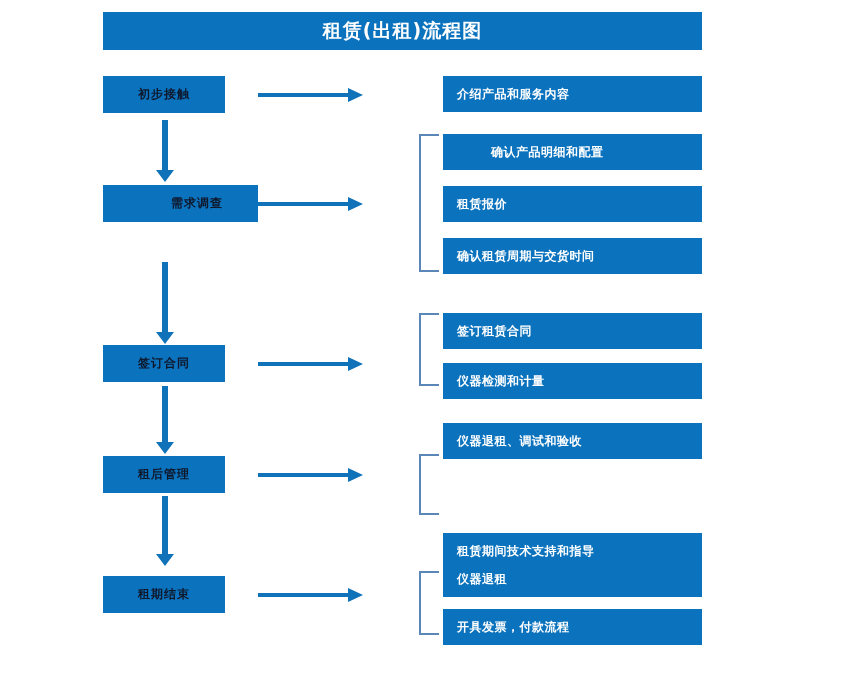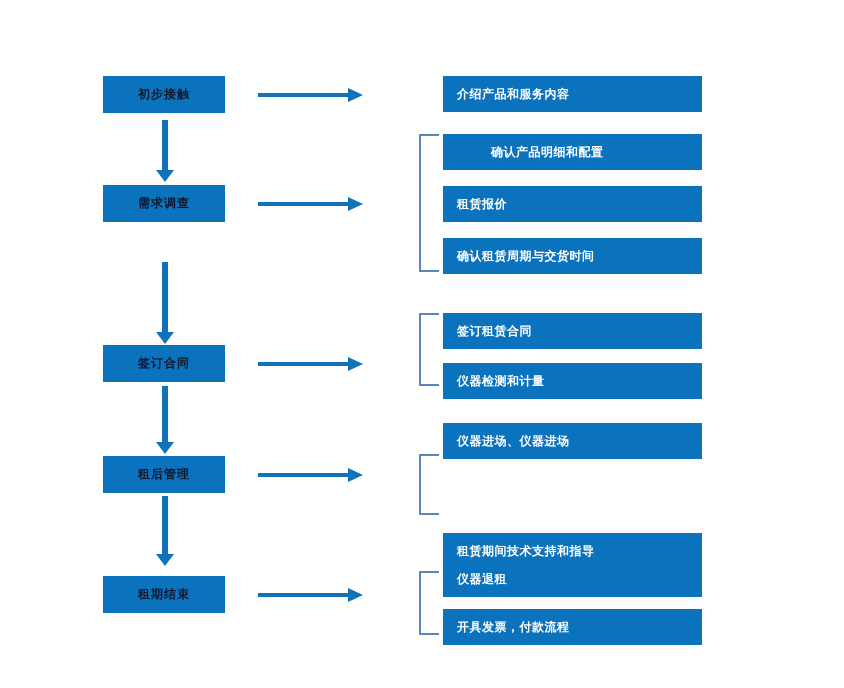--- a/index.html
+++ b/index.html
@@ -126,36 +126,37 @@
     border-top: 2px solid #5b87b8;
     border-bottom: 2px solid #5b87b8;
     box-sizing: border-box;
   }
 </style>
 </head>
 <body>
 
 <div id="canvas">
 
+  <div class="title-bar">租赁(出租)流程图</div>
 
   <div class="stage-box" style="top:76px;">初步接触</div>
 
   <div class="h-arrow" style="top:88px;">
     <div class="shaft"></div>
     <div class="head"></div>
   </div>
 
   <div class="detail-box" style="top:76px;">介绍产品和服务内容</div>
 
   <div class="v-arrow" style="top:120px; height:62px;">
     <div class="shaft" style="height:50px;"></div>
     <div class="head" style="top:50px;"></div>
   </div>
 
-  <div class="stage-box" style="top:185px;">需求调查</div>
+  <div class="stage-box" style="top:185px;padding-left:33px;">需求调查</div>
 
   <div class="h-arrow" style="top:197px;">
     <div class="shaft"></div>
     <div class="head"></div>
   </div>
 
   <div class="bracket" style="top:134px; height:138px;"></div>
 
   <div class="detail-box" style="top:134px;padding-left:48px;">确认产品明细和配置</div>
   <div class="detail-box" style="top:186px;">租赁报价</div>
@@ -185,21 +186,21 @@
 
   <div class="stage-box" style="top:456px;">租后管理</div>
 
   <div class="h-arrow" style="top:468px;">
     <div class="shaft"></div>
     <div class="head"></div>
   </div>
 
   <div class="bracket" style="top:454px; height:61px;"></div>
 
-  <div class="detail-box" style="top:423px;">仪器进场、仪器进场</div>
+  <div class="detail-box" style="top:423px;">仪器退租、调试和验收</div>
   <div class="detail-box" style="top:489px;margin-top:44px;">租赁期间技术支持和指导</div>
 
   <div class="v-arrow" style="top:496px; height:70px;">
     <div class="shaft" style="height:58px;"></div>
     <div class="head" style="top:58px;"></div>
   </div>
 
   <div class="stage-box" style="top:576px;">租期结束</div>
 
   <div class="h-arrow" style="top:588px;">

